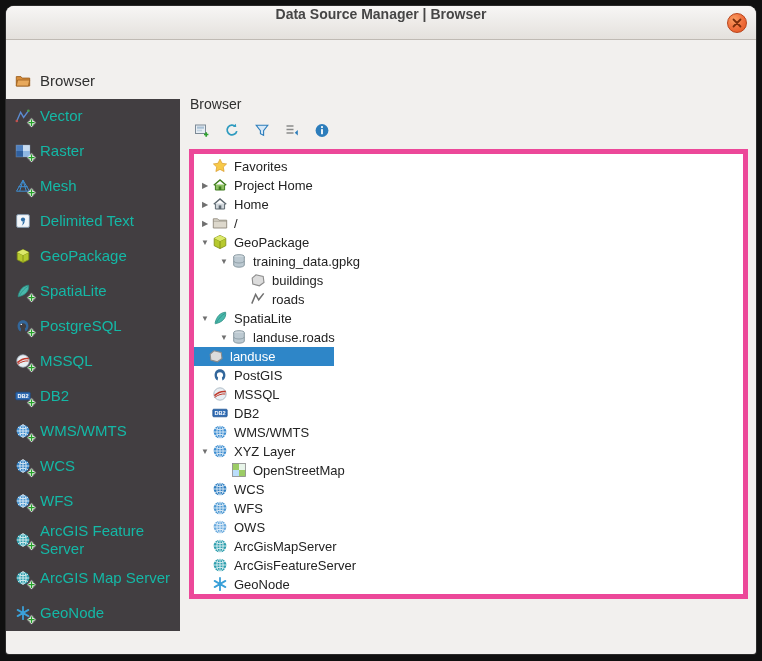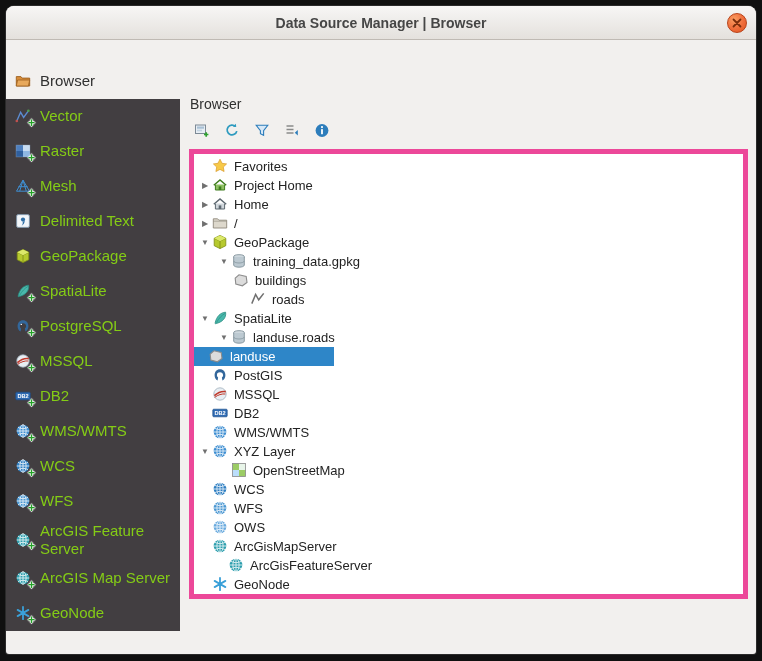--- a/index.html
+++ b/index.html
@@ -21,21 +21,21 @@
     background: #f2f0ee;
     box-shadow: 0 0 0 1px #2a2a2a;
   }
   
   .titlebar {
     flex: 0 0 34px;
     background: linear-gradient(#f7f6f5, #e4e1dd);
     border-bottom: 1px solid #bfbab4;
     position: relative;
     display: flex;
-    align-items: center;
+    align-items: flex-start;
     justify-content: center;
   }
   .title { font-size: 14px; font-weight: bold; color: #464646; }
   .close-btn {
     position: absolute;
     right: 9px; top: 7px;
     width: 20px; height: 20px;
     border-radius: 50%;
     background: radial-gradient(circle at 35% 30%, #fa9d62, #ef6c3a 55%, #dd5420);
     border: 1px solid #b8431a;
@@ -49,21 +49,21 @@
     flex: 0 0 174px;
     background: var(--sidebar-bg, #423e41);
     overflow: hidden;
   }
   .side-item {
     display: flex;
     align-items: center;
     gap: 9px;
     min-height: 35px;
     padding: 3px 4px 3px 9px;
-    color: #84cc16;
+    color: #14b8a6;
     font-size: 15px;
     line-height: 1.2;
     cursor: pointer;
   }
   .side-item.selected { background: #f2f0ee; color: #303030; }
   .side-label { flex: 1; }
   .icon {
     position: relative;
     width: 16px; height: 16px;
     flex: 0 0 16px;
@@ -445,21 +445,21 @@
                 <svg viewBox="0 0 16 16" width="16" height="16" aria-hidden="true">
                   <ellipse cx="8" cy="3.8" rx="5.3" ry="2.1" fill="#d3dbe0" stroke="#7f9099" stroke-width="0.9"></ellipse>
                   <path d="M2.7 3.8v8.3c0 1.2 2.4 2.1 5.3 2.1s5.3-.9 5.3-2.1V3.8" fill="#bcc9d1" stroke="#7f9099" stroke-width="0.9"></path>
                   <path d="M2.7 7.9c0 1.2 2.4 2.1 5.3 2.1s5.3-.9 5.3-2.1" fill="none" stroke="#7f9099" stroke-width="0.7"></path>
                 </svg>
               </span>
               <span class="tree-label">training_data.gpkg</span>
             </div>
           </div>
           <div class="tree-row">
-            <div class="row-inner" style="padding-left:25px">
+            <div class="row-inner" style="padding-left:42px">
               <span class="arrow"></span>
               <span class="icon">
                 <svg viewBox="0 0 16 16" width="16" height="16" aria-hidden="true">
                   <path d="M2.2 6.2L6 2.8l7.2 1.6.8 6-4.6 3.4-6.6-1.8z" fill="#dcdcdc" stroke="#8c8c8c" stroke-width="1.1"></path>
                 </svg>
               </span>
               <span class="tree-label">buildings</span>
             </div>
           </div>
           <div class="tree-row">
@@ -651,21 +651,21 @@
                     <path d="M1.7 8h12.6M8 1.7v12.6"></path>
                     <ellipse cx="8" cy="8" rx="3.1" ry="6.3"></ellipse>
                     <path d="M3 4.4c3 1.7 7 1.7 10 0M3 11.6c3-1.7 7-1.7 10 0"></path>
                   </g>
                 </svg>
               </span>
               <span class="tree-label">ArcGisMapServer</span>
             </div>
           </div>
           <div class="tree-row">
-            <div class="row-inner" style="padding-left:20px">
+            <div class="row-inner" style="padding-left:4px">
               <span class="arrow"></span>
               <span class="icon">
                 <svg viewBox="0 0 16 16" width="16" height="16" aria-hidden="true">
                   <circle cx="8" cy="8" r="6.3" fill="#2e9fae"></circle>
                   <g stroke="#ffffff" stroke-width="0.9" fill="none" opacity="0.85">
                     <path d="M1.7 8h12.6M8 1.7v12.6"></path>
                     <ellipse cx="8" cy="8" rx="3.1" ry="6.3"></ellipse>
                     <path d="M3 4.4c3 1.7 7 1.7 10 0M3 11.6c3-1.7 7-1.7 10 0"></path>
                   </g>
                 </svg>

